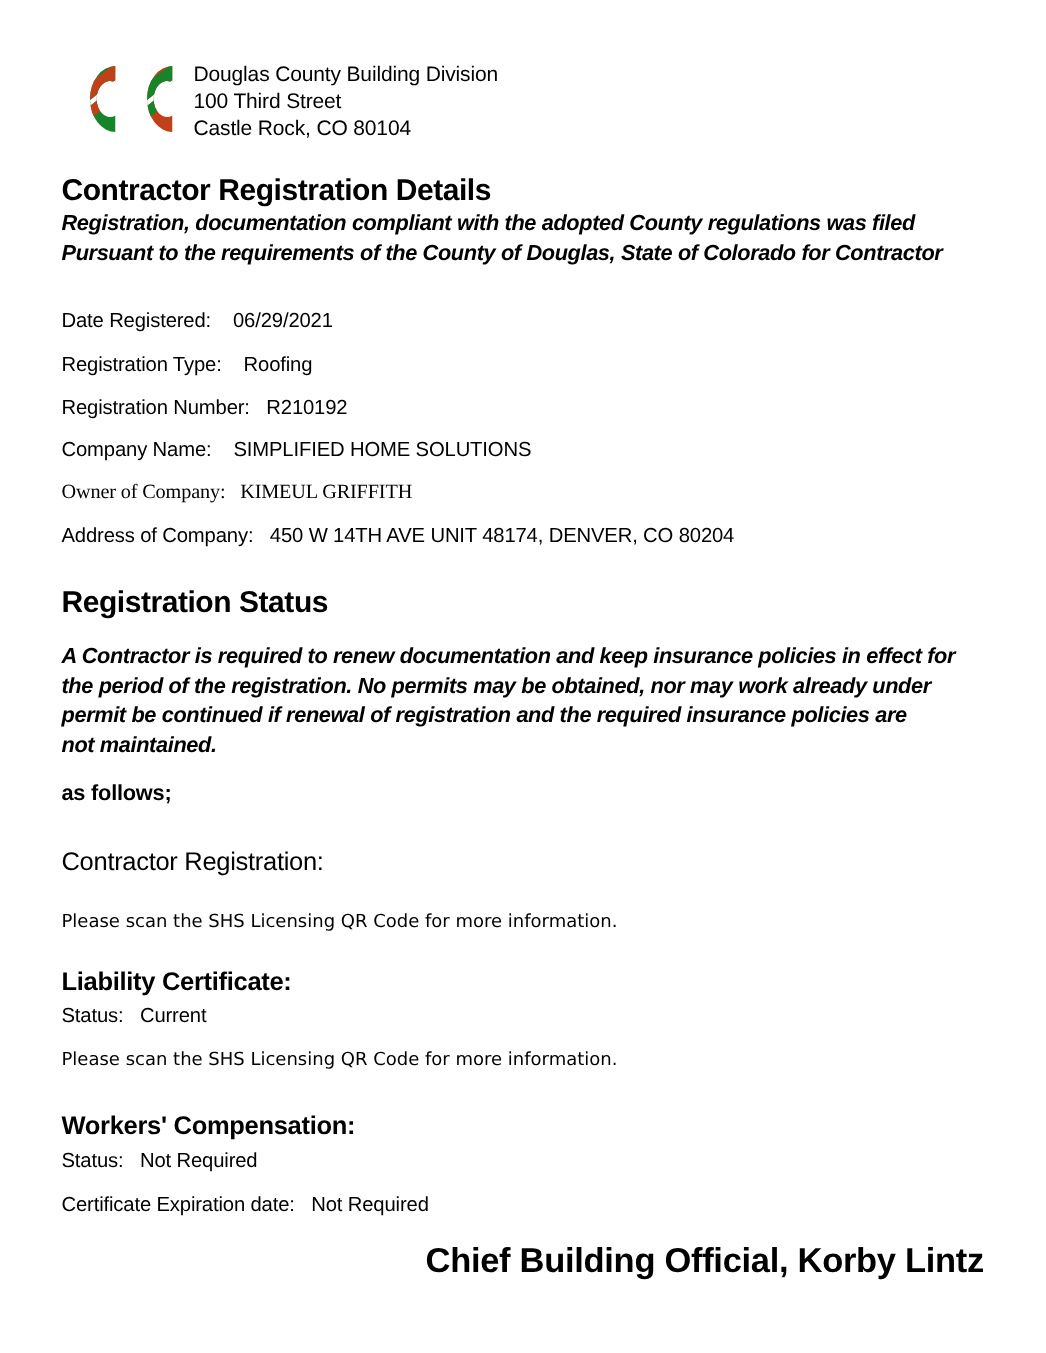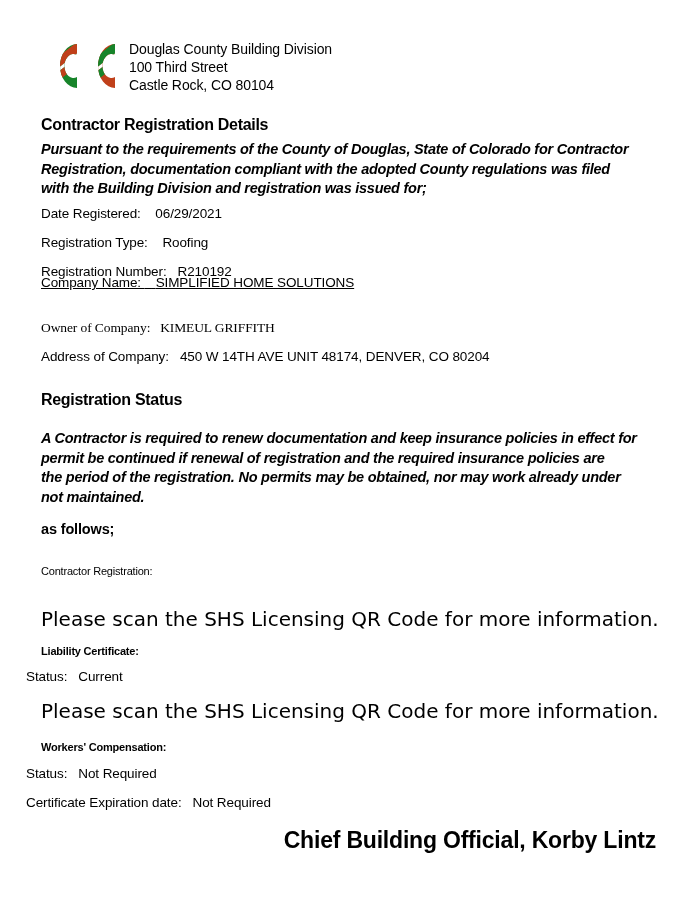--- a/index.html
+++ b/index.html
@@ -43,29 +43,29 @@
     font-size: 14px;
     letter-spacing: -0.1px;
     white-space: nowrap;
   }
   .org-block div { white-space: nowrap; }
 
   
   .h-section {
     position: absolute;
     left: 41px;
-    font-size: 16px;
+    font-size: 20px;
     font-weight: bold;
     letter-spacing: -0.3px;
     white-space: nowrap;
   }
   .h-sub {
     position: absolute;
     left: 41px;
-    font-size: 11px;
+    font-size: 17px;
     font-weight: normal;
     letter-spacing: -0.2px;
     white-space: nowrap;
   }
   .h-sub.strong { font-weight: bold; }
 
   
   .italic-block {
     position: absolute;
     left: 41px;
@@ -95,29 +95,29 @@
     font-weight: bold;
     line-height: 21px;
     letter-spacing: -0.15px;
     width: 620px;
   }
   .bold-para div { white-space: nowrap; }
 
   .scan-line {
     position: absolute;
     left: 41px;
-    font-size: 20px;
+    font-size: 12px;
     letter-spacing: 0px;
     white-space: nowrap;
     font-family: "DejaVu Sans", sans-serif;
   }
 
   .status-line {
     position: absolute;
-    left: 26px;
+    left: 41px;
     font-size: 13.5px;
     letter-spacing: -0.1px;
     white-space: nowrap;
   }
 
   
   .signature {
     position: absolute;
     right: 41px;
     font-size: 23px;
@@ -163,62 +163,61 @@
     <div class="org-block">
       <div>Douglas County Building Division</div>
       <div>100 Third Street</div>
       <div>Castle Rock, CO 80104</div>
     </div>
   </div>
 
   <div class="h-section" style="top:116px;">Contractor Registration Details</div>
 
   <div class="italic-block" style="top:140px;">
+    <div>Registration, documentation compliant with the adopted County regulations was filed</div>
     <div>Pursuant to the requirements of the County of Douglas, State of Colorado for Contractor</div>
-    <div>Registration, documentation compliant with the adopted County regulations was filed</div>
-    <div>with the Building Division and registration was issued for;</div>
   </div>
 
   <div class="detail-row" style="top:206px;">
     <span>Date Registered:</span>
     <span>&nbsp;&nbsp;</span>
     <span>06/29/2021</span>
   </div>
   <div class="detail-row" style="top:235px;">
     <span>Registration Type:</span>
     <span>&nbsp;&nbsp;</span>
     <span>Roofing</span>
   </div>
   <div class="detail-row" style="top:264px;">
     <span>Registration Number:</span>
     <span>&nbsp;</span>
     <span>R210192</span>
   </div>
-  <div class="detail-row" style="top:275px;text-decoration:underline;">
+  <div class="detail-row" style="top:292px;">
     <span>Company Name:</span>
     <span>&nbsp;&nbsp;</span>
     <span>SIMPLIFIED HOME SOLUTIONS</span>
   </div>
   <div class="detail-row" style="top:320px;font-family:Liberation Serif, serif;">
     <span>Owner of Company:</span>
     <span>&nbsp;</span>
     <span>KIMEUL GRIFFITH</span>
   </div>
   <div class="detail-row" style="top:349px;">
     <span>Address of Company:</span>
     <span>&nbsp;</span>
     <span>450 W 14TH AVE UNIT 48174, DENVER, CO 80204</span>
   </div>
 
   <div class="h-section" style="top:391px;">Registration Status</div>
 
   <div class="italic-block" style="top:429px;">
     <div>A Contractor is required to renew documentation and keep insurance policies in effect for</div>
+    <div>the period of the registration.  No permits may be obtained, nor may work already under</div>
     <div>permit be continued if renewal of registration and the required insurance policies are</div>
-    <div>the period of the registration.  No permits may be obtained, nor may work already under</div>
     <div>not maintained.</div>
   </div>
 
   <div class="bold-para" style="top:519px;">
     <div>as follows;</div>
   </div>
 
   <div class="h-sub" style="top:565px;">Contractor Registration:</div>
   <div class="scan-line" style="top:607px;">Please scan the SHS Licensing QR Code for more information.</div>
 

